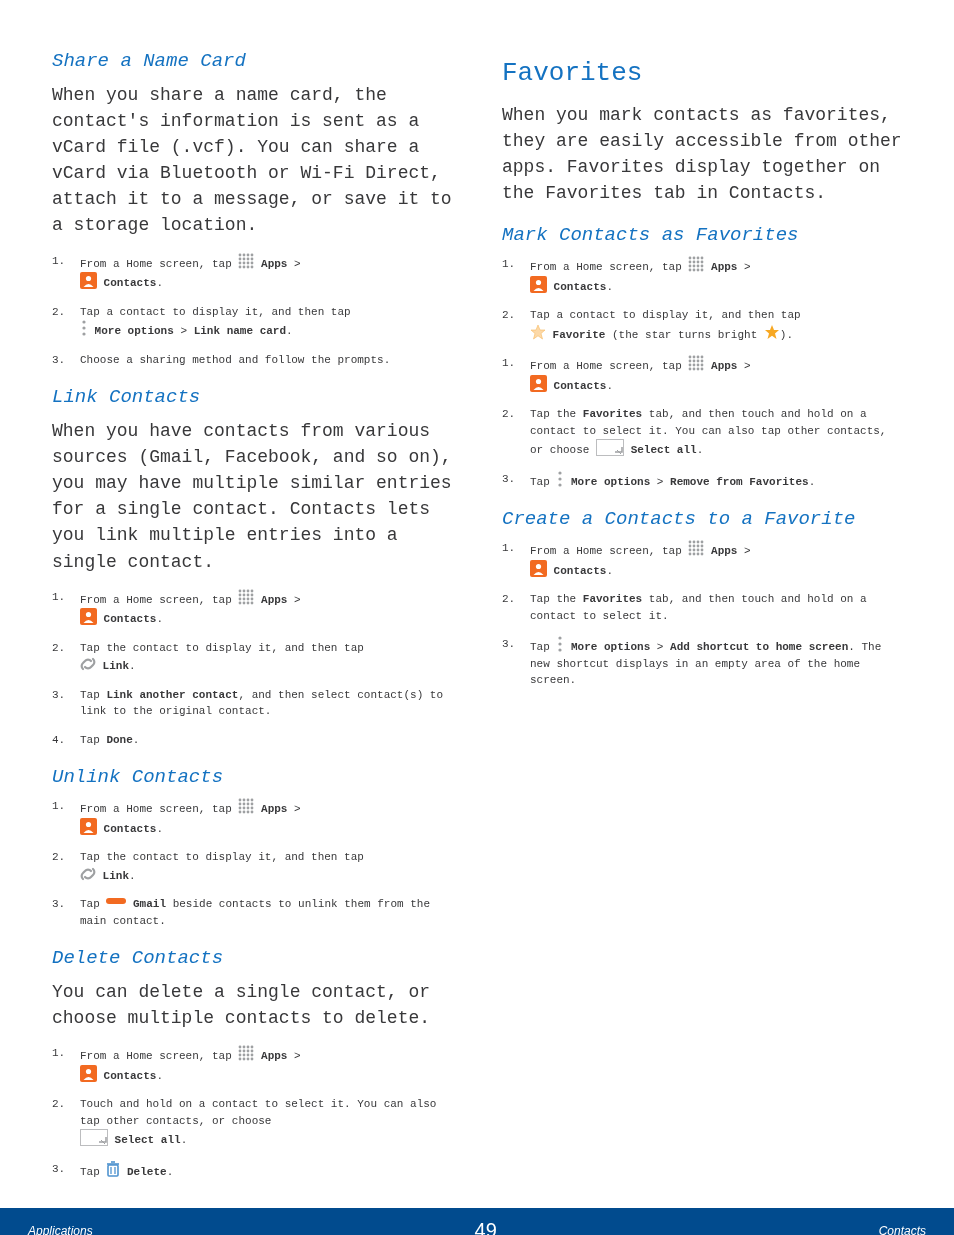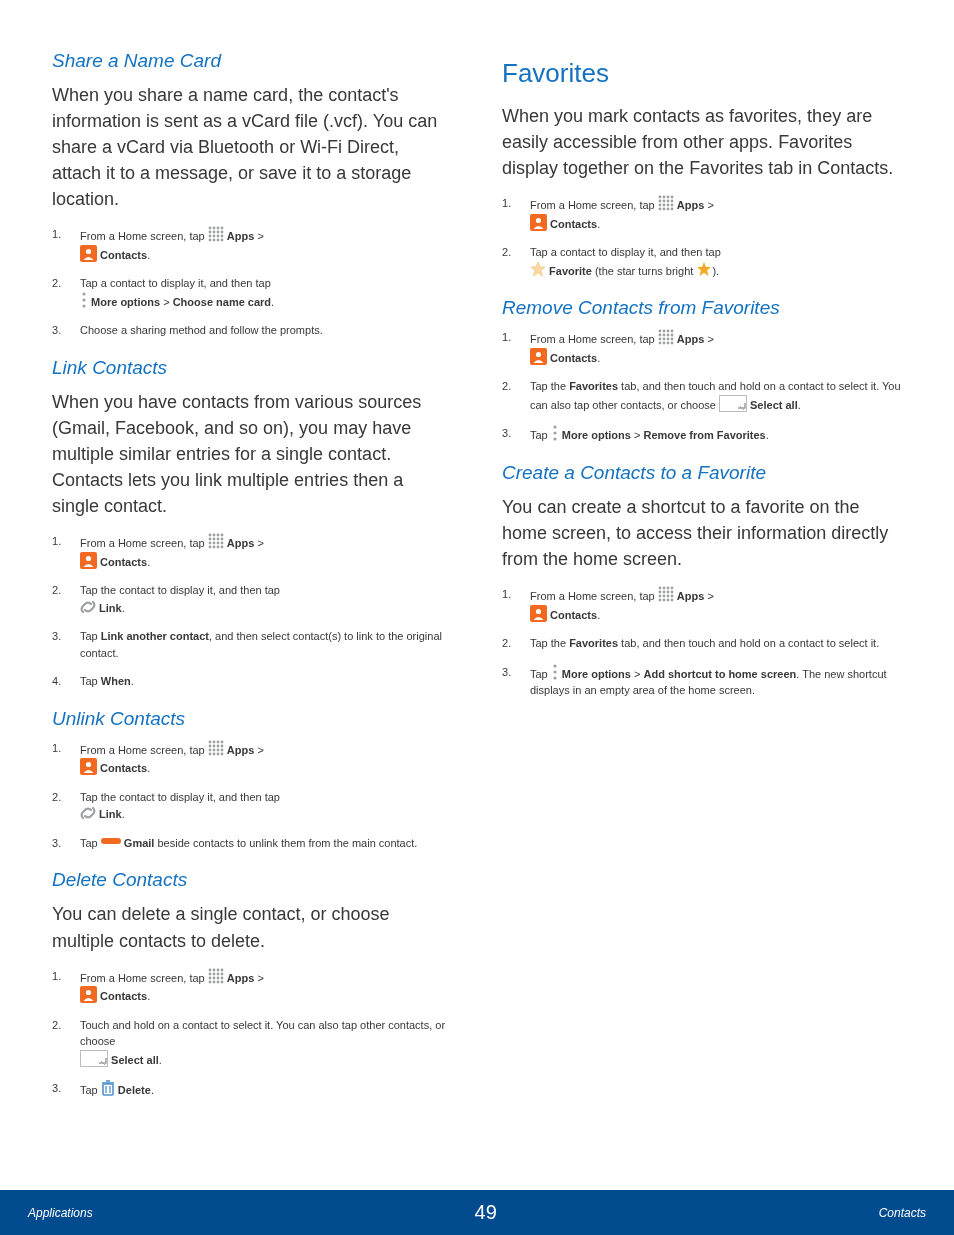--- a/index.html
+++ b/index.html
@@ -4,24 +4,25 @@
 <style>
   * { box-sizing: border-box; }
   body {
     margin: 0;
     font-family: Helvetica, Arial, sans-serif;
     color: #38383a;
     background: #fff;
     width: 954px;
   }
   .page {
-    padding: 50px 52px 0 52px;
+    padding: 50px 52px 16px 52px;
     display: flex;
     gap: 50px;
     min-height: 1190px;
+    font-family: Liberation Mono, monospace;
   }
   .col { flex: 1; }
   h2.h1 {
     font-size: 26px;
     font-weight: 400;
     color: #1472c1;
     margin: 8px 0 14px 0;
   }
   h3.h2 {
     font-size: 19px;
@@ -176,27 +177,27 @@
         <svg class="icon icon-contacts">
             <use href="#i-contacts"></use>
           </svg>
         <b>Contacts</b><span>.</span>
       </li>
       <li class="step">
         <span>Tap a contact to display it, and then tap </span><br>
         <svg class="icon icon-more">
             <use href="#i-more"></use>
           </svg>
-        <b>More options</b><span> &gt; </span><b>Choose name card</b><span>.</span>
+        <b>More options</b><span> &gt; </span><b>Link name card</b><span>.</span>
       </li>
       <li class="step">Choose a sharing method and follow the prompts.</li>
     </ol>
 
     <h3 class="h2">Link Contacts</h3>
-    <p class="body">When you have contacts from various sources (Gmail, Facebook, and so on), you may have multiple similar entries for a single contact. Contacts lets you link multiple entries then a single contact.</p>
+    <p class="body">When you have contacts from various sources (Gmail, Facebook, and so on), you may have multiple similar entries for a single contact. Contacts lets you link multiple entries into a single contact.</p>
     <ol>
       <li class="step">
         <span>From a Home screen, tap </span><svg class="icon icon-apps">
             <use href="#i-apps"></use>
           </svg>
         <b>Apps</b><span> &gt; </span><br>
         <svg class="icon icon-contacts">
             <use href="#i-contacts"></use>
           </svg>
         <b>Contacts</b><span>.</span>
@@ -205,21 +206,21 @@
         <span>Tap the contact to display it, and then tap </span><br>
         <svg class="icon icon-link">
             <use href="#i-link"></use>
           </svg>
         <b>Link</b><span>.</span>
       </li>
       <li class="step">
         <span>Tap </span><b>Link another contact</b><span>, and then select contact(s) to link to the original contact.</span>
       </li>
       <li class="step">
-        <span>Tap </span><b>When</b><span>.</span>
+        <span>Tap </span><b>Done</b><span>.</span>
       </li>
     </ol>
 
     <h3 class="h2">Unlink Contacts</h3>
     <ol>
       <li class="step">
         <span>From a Home screen, tap </span><svg class="icon icon-apps">
             <use href="#i-apps"></use>
           </svg>
         <b>Apps</b><span> &gt; </span><br>
@@ -269,20 +270,21 @@
           </svg>
         <b>Delete</b><span>.</span>
       </li>
     </ol>
   </div>
 
   <div class="col">
     <h2 class="h1">Favorites</h2>
     <p class="body">When you mark contacts as favorites, they are easily accessible from other apps. Favorites display together on the Favorites tab in Contacts.</p>
 
+    <h3 class="h2">Mark Contacts as Favorites</h3>
     <ol>
       <li class="step">
         <span>From a Home screen, tap </span><svg class="icon icon-apps">
             <use href="#i-apps"></use>
           </svg>
         <b>Apps</b><span> &gt; </span><br>
         <svg class="icon icon-contacts">
             <use href="#i-contacts"></use>
           </svg>
         <b>Contacts</b><span>.</span>
@@ -291,21 +293,20 @@
         <span>Tap a contact to display it, and then tap </span><br>
         <svg class="icon icon-star">
             <use href="#i-star-outline"></use>
           </svg>
         <b>Favorite</b><span> (the star turns bright </span><svg class="icon icon-star">
             <use href="#i-star-fill"></use>
           </svg><span>).</span>
       </li>
     </ol>
 
-    <h3 class="h2">Remove Contacts from Favorites</h3>
     <ol>
       <li class="step">
         <span>From a Home screen, tap </span><svg class="icon icon-apps">
             <use href="#i-apps"></use>
           </svg>
         <b>Apps</b><span> &gt; </span><br>
         <svg class="icon icon-contacts">
             <use href="#i-contacts"></use>
           </svg>
         <b>Contacts</b><span>.</span>
@@ -319,21 +320,20 @@
       </li>
       <li class="step">
         <span>Tap </span><svg class="icon icon-more">
             <use href="#i-more"></use>
           </svg>
         <b>More options</b><span> &gt; </span><b>Remove from Favorites</b><span>.</span>
       </li>
     </ol>
 
     <h3 class="h2">Create a Contacts to a Favorite</h3>
-    <p class="body">You can create a shortcut to a favorite on the home screen, to access their information directly from the home screen.</p>
     <ol>
       <li class="step">
         <span>From a Home screen, tap </span><svg class="icon icon-apps">
             <use href="#i-apps"></use>
           </svg>
         <b>Apps</b><span> &gt; </span><br>
         <svg class="icon icon-contacts">
             <use href="#i-contacts"></use>
           </svg>
         <b>Contacts</b><span>.</span>

